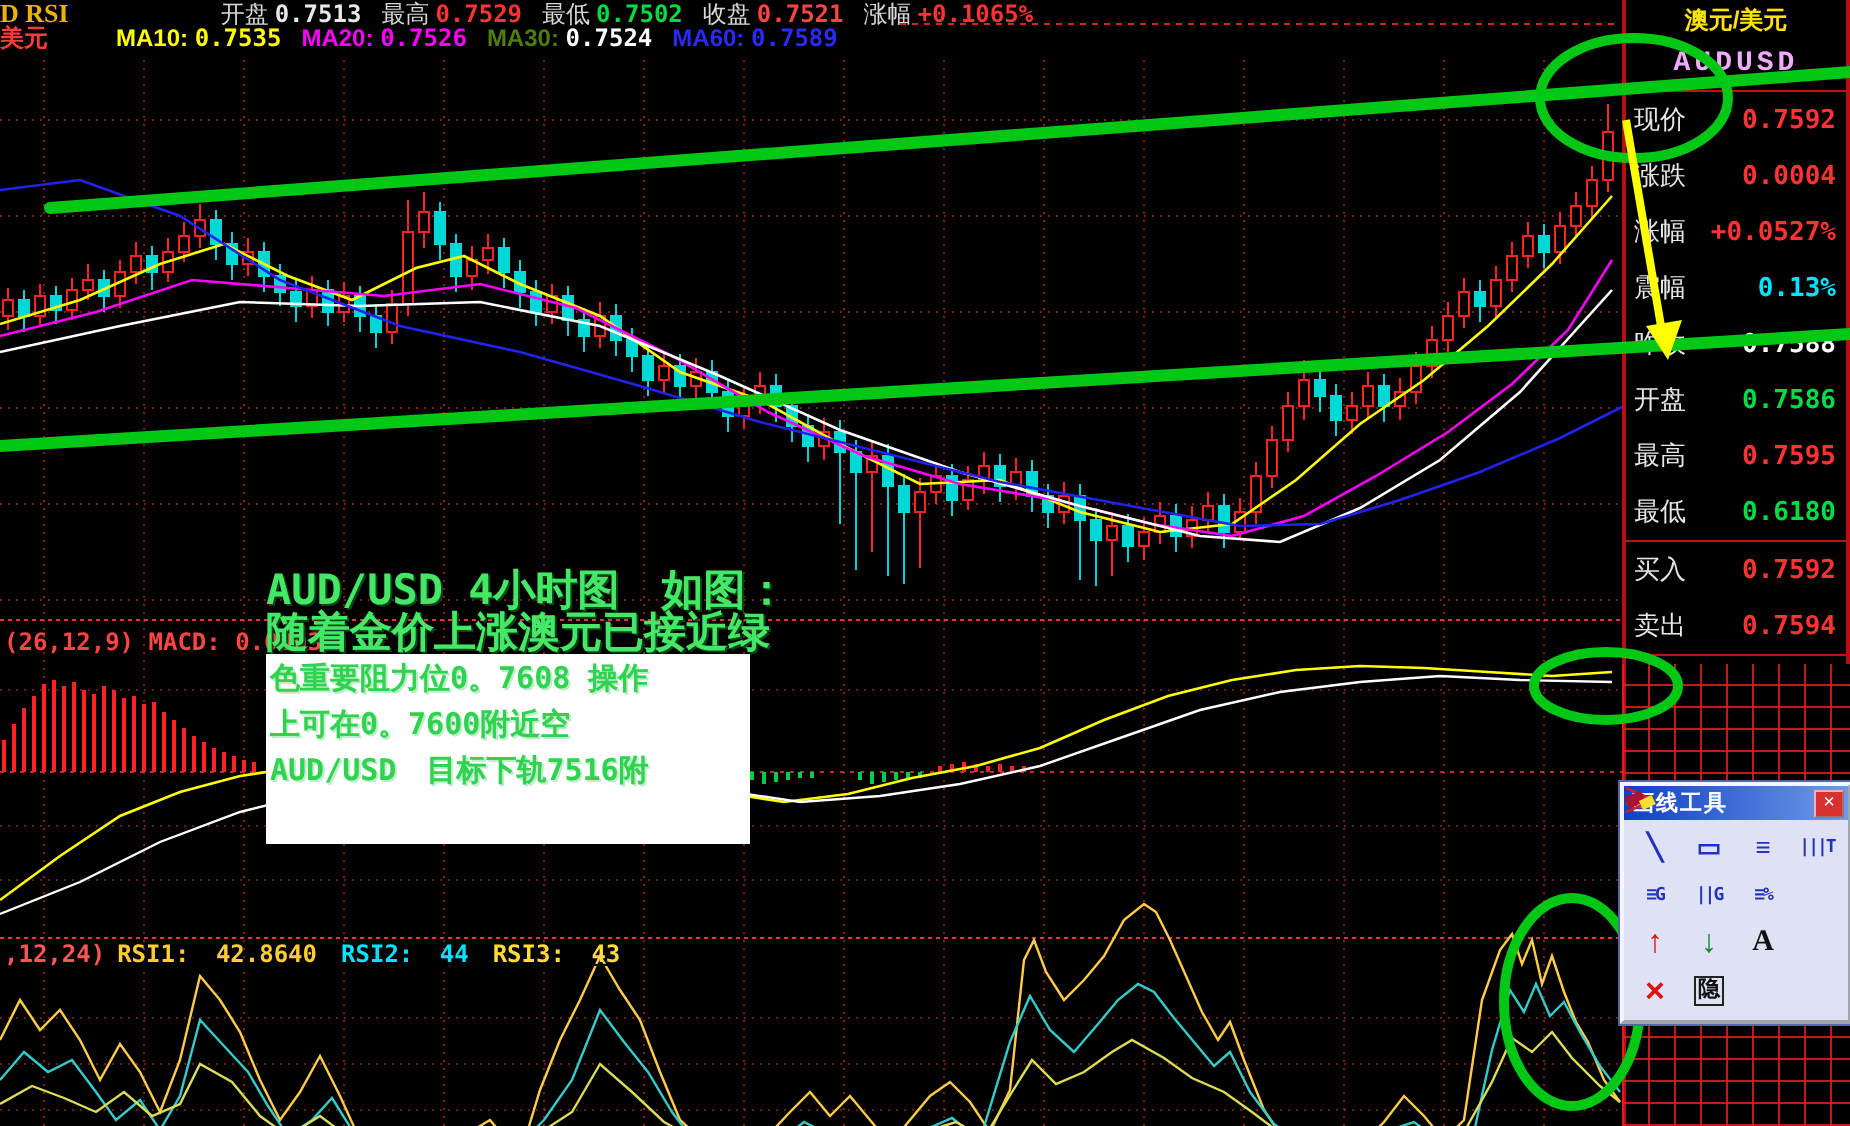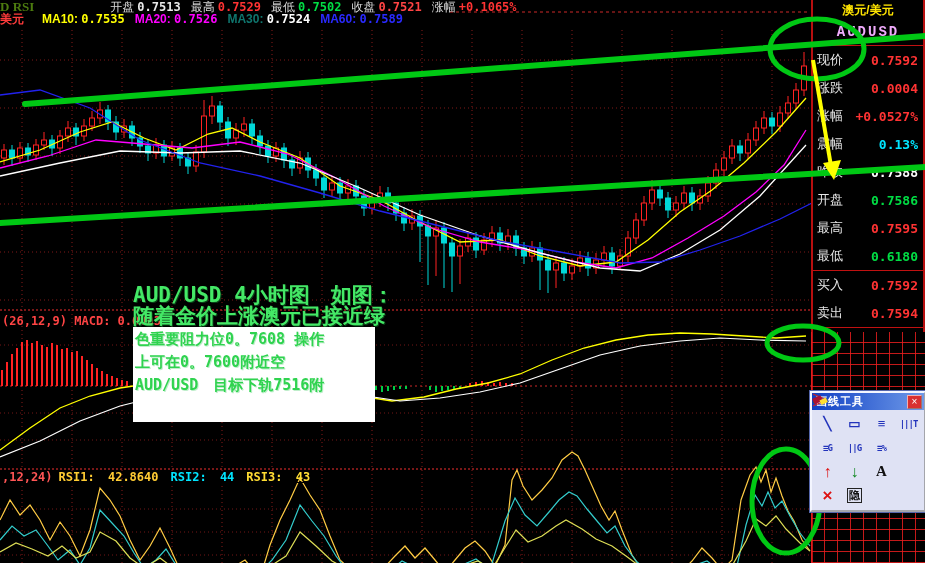--- a/index.html
+++ b/index.html
@@ -4,24 +4,24 @@
 <style>
   html,body{margin:0;padding:0;background:#000;}
   #root{position:relative;width:925px;height:563px;background:#000;overflow:hidden;
         font-family:"Liberation Sans",sans-serif;}
   svg{position:absolute;left:0;top:0;}
   #cv{z-index:1;}
   #ov{z-index:6;pointer-events:none;}
   
   #topbar{position:absolute;left:0;top:0;width:810px;z-index:3;line-height:13px;font-size:12px;}
   #topbar .row{white-space:nowrap;height:13px;}
-  .tabres{color:#4d7c0f;font-family:"Liberation Serif",serif;font-weight:bold;font-size:13px;margin-right:66px;}
+  .tabres{color:#eab308;font-family:"Liberation Serif",serif;font-weight:bold;font-size:13px;margin-right:66px;}
   .lbl{color:#d8d8d8;margin:0 3px 0 10px;}
   .val{font-family:"DejaVu Sans Mono",monospace;font-weight:bold;}
-  .sym{color:#ff3b3b;font-weight:bold;margin-right:8px;}
+  .sym{color:#ff3b3b;font-weight:bold;margin-right:24px;}
   .malbl{margin-left:10px;font-weight:bold;}
   
   #ann-free{position:absolute;left:133px;top:285px;z-index:4;font-family:"DejaVu Sans Mono",monospace;
             font-size:21px;font-weight:bold;line-height:21px;white-space:nowrap;
             text-shadow:1px 1px 0 #0a4418;}
   #ann-box{position:absolute;left:133px;top:327px;width:242px;height:95px;z-index:4;background:#ffffff;
            font-family:"DejaVu Sans Mono",monospace;font-size:15px;font-weight:bold;line-height:23px;
            padding:1px 2px;box-sizing:border-box;white-space:nowrap;text-shadow:1px 1px 0 #bfeecb;}
   
   #macd-label{position:absolute;left:2px;top:314px;z-index:3;font-size:12px;font-weight:bold;
@@ -355,21 +355,21 @@
       <path d="M0,95L40,90L90,108L140,140L200,163L260,176L320,193L380,211L440,226L500,241L560,252L620,263L660,262L700,250L740,236L780,219L812,203" fill="none" stroke="#2222ee" stroke-width="1.3"></path>
     </svg>
 
   <div id="topbar">
     <div class="row">
       <span class="tabres">D RSI</span><span class="lbl">开盘</span><span class="val" style="color: rgb(232, 232, 232);">0.7513</span><span class="lbl">最高</span><span class="val" style="color: rgb(255, 51, 51);">0.7529</span><span class="lbl">最低</span><span class="val" style="color: rgb(0, 221, 68);">0.7502</span><span class="lbl">收盘</span><span class="val" style="color: rgb(255, 68, 68);">0.7521</span><span class="lbl">涨幅</span><span class="val" style="color: rgb(255, 51, 51);">+0.1065%</span>
     </div>
     <div class="row">
       <span class="sym">美元</span><span class="malbl" style="color: rgb(255, 255, 0);">MA10:</span>
       <span class="val" style="color: rgb(255, 255, 0);">0.7535</span><span class="malbl" style="color: rgb(255, 0, 255);">MA20:</span>
-      <span class="val" style="color: rgb(255, 0, 255);">0.7526</span><span class="malbl" style="color: #0f766e; margin-top: 32px;">MA30:</span>
+      <span class="val" style="color: rgb(255, 0, 255);">0.7526</span><span class="malbl" style="color: #4d7c0f; margin-top: 32px;">MA30:</span>
       <span class="val" style="color: rgb(255, 255, 255);">0.7524</span><span class="malbl" style="color: rgb(42, 42, 255);">MA60:</span>
       <span class="val" style="color: rgb(42, 42, 255);">0.7589</span>
     </div>
   </div>
 
   <div id="macd-label">
     <span style="color: rgb(255, 68, 68);">(26,12,9) MACD: 0.0003</span>
   </div>
 
   <div id="rsi-label">

